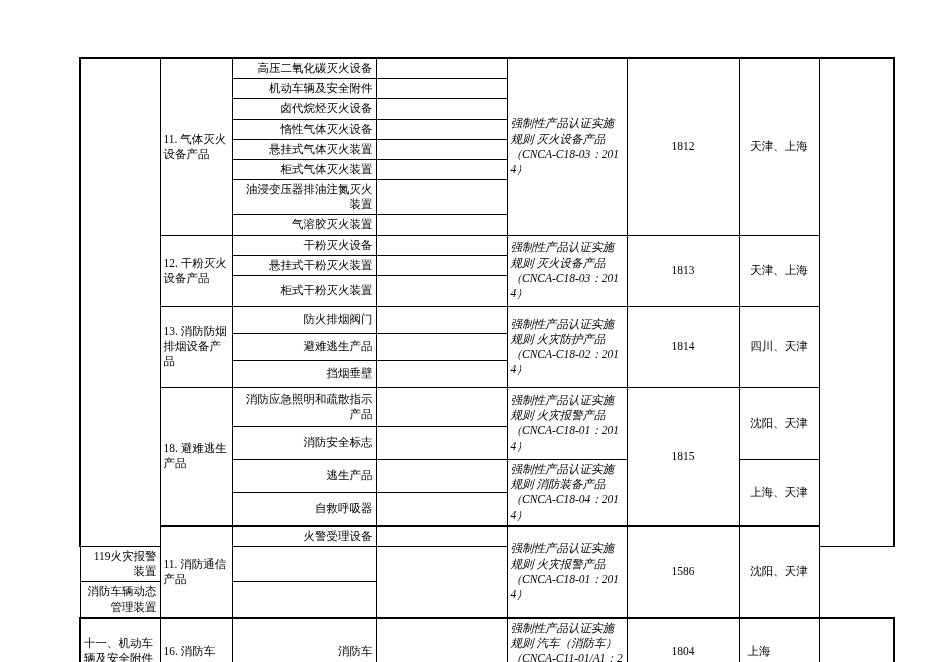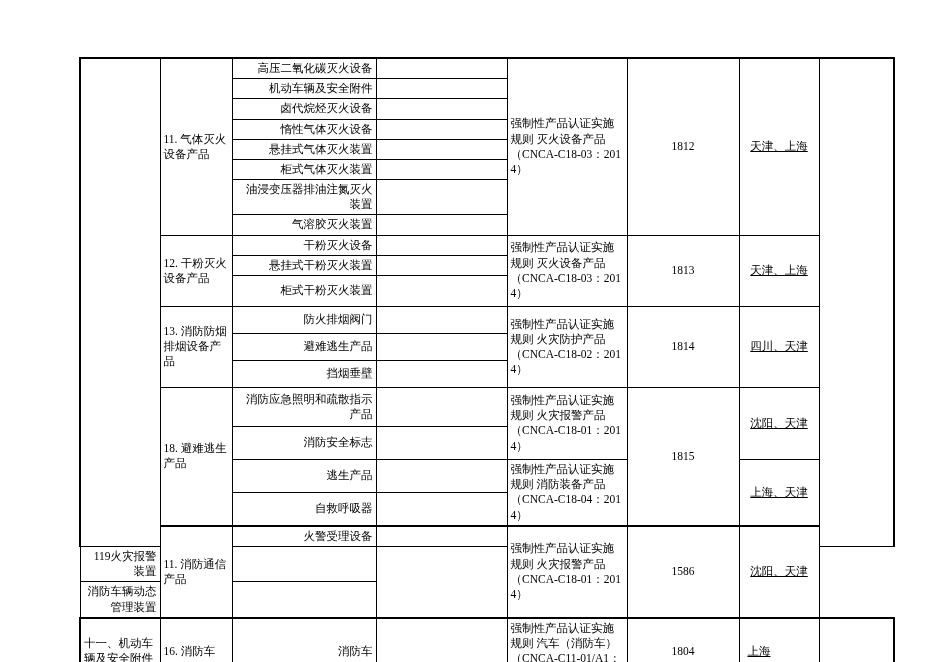--- a/index.html
+++ b/index.html
@@ -55,32 +55,32 @@
     vertical-align: middle;
   }
   td.blank {
     width: 131px;
   }
   td.rule {
     width: 120px;
     text-align: left;
     vertical-align: middle;
     line-height: 1.3;
+    font-style: italic;
   }
   td.code {
     width: 112px;
     text-align: center;
     vertical-align: middle;
     margin-top: 14px;
   }
   td.lab {
     width: 80px;
     text-align: center;
     vertical-align: middle;
-    text-decoration: underline;
   }
   td.last {
     width: 75px;
   }
   .thick-top {
     border-top: 2px solid #000000 !important;
   }
   .thick-bottom {
     border-bottom: 2px solid #000000 !important;
   }

